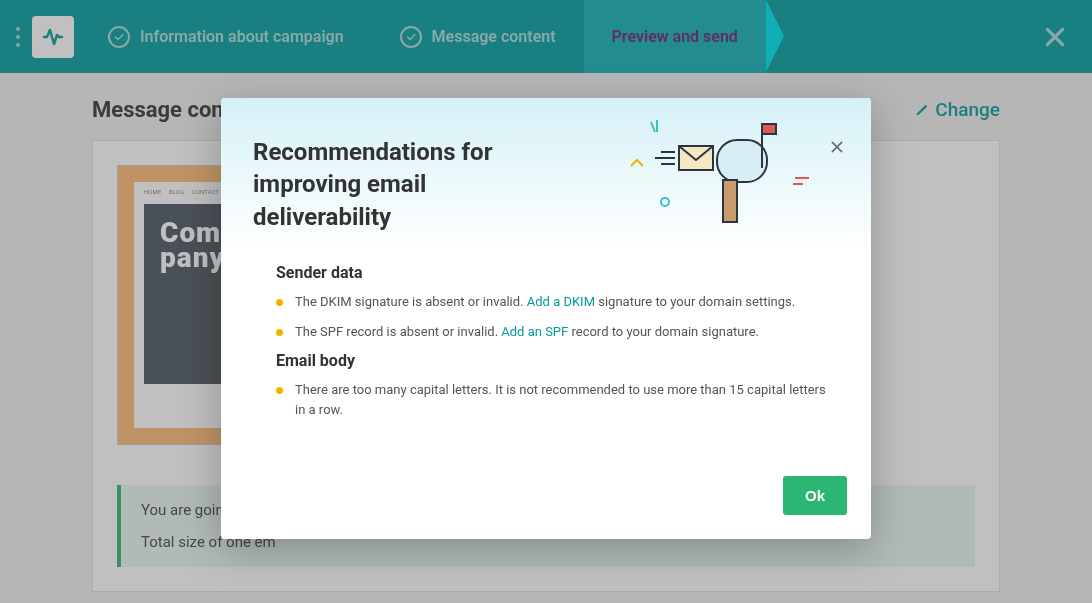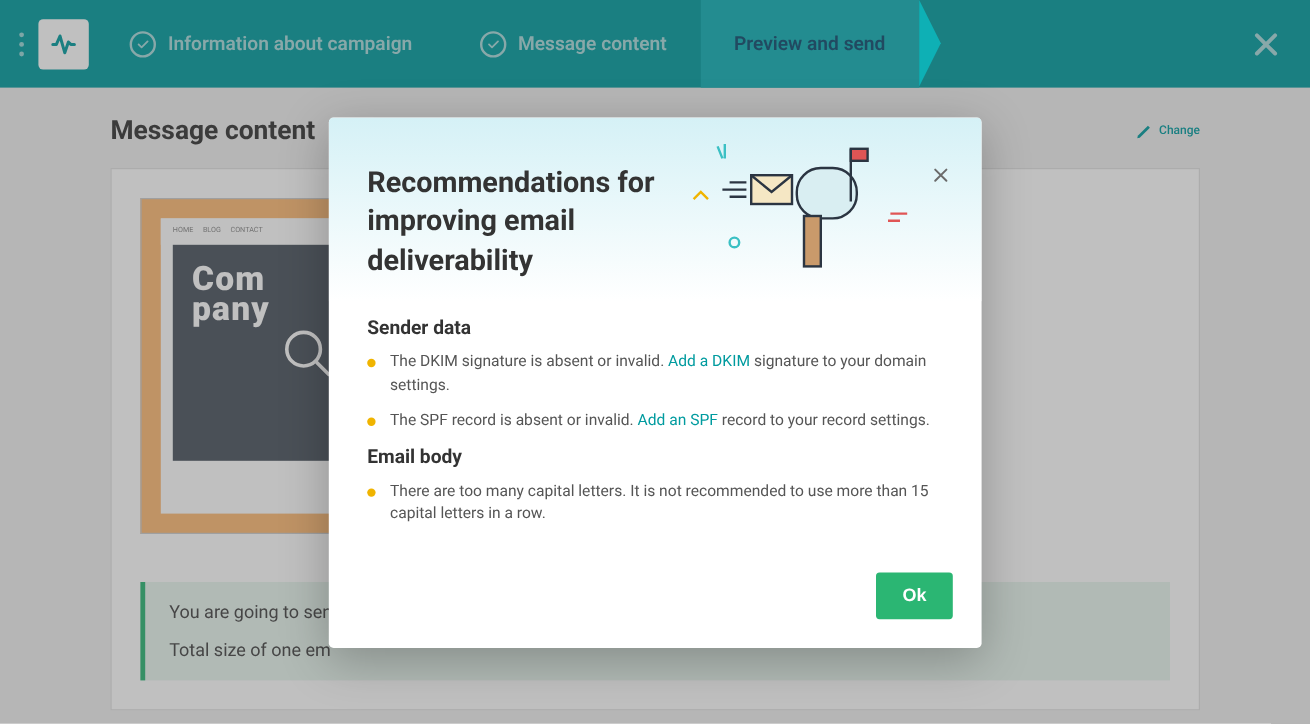--- a/index.html
+++ b/index.html
@@ -4,30 +4,30 @@
 <style>
 * { box-sizing: border-box; margin: 0; padding: 0; }
 body { font-family: -apple-system, BlinkMacSystemFont, "Segoe UI", Roboto, Arial, sans-serif; background: #f0f0f0; width: 1092px; height: 603px; overflow: hidden; position: relative; }
 
 .topbar { background: #009b9f; height: 73px; display: flex; align-items: center; padding: 16px 16px; position: relative; }
 .topbar-icon { width: 42px; height: 42px; background: #fff; border-radius: 4px; display: flex; align-items: center; justify-content: center; margin-right: 6px; }
 .topbar-drag { display: flex; flex-direction: column; gap: 4px; margin-right: 12px; }
 .topbar-drag span { width: 4px; height: 4px; background: rgba(255,255,255,0.6); border-radius: 50%; }
 .steps { display: flex; align-items: center; gap: 0; flex: 1; }
 .step { display: flex; align-items: center; gap: 10px; padding: 0 28px; height: 73px; position: relative; color: #a9dbdc; font-weight: 600; font-size: 16px; }
-.step.active { color: #0c4a6e; background: #0eb0b5; }
+.step.active { color: #701a75; background: #0eb0b5; }
 .step.active::after { content: ""; position: absolute; right: -18px; top: 0; width: 0; height: 0; border-top: 36.5px solid transparent; border-bottom: 36.5px solid transparent; border-left: 18px solid #0eb0b5; z-index: 1; }
 .step-check { width: 22px; height: 22px; border: 2px solid currentColor; border-radius: 50%; display: flex; align-items: center; justify-content: center; flex-shrink: 0; }
 .step-check svg { width: 12px; height: 12px; }
 .close-top { position: absolute; right: 24px; top: 24px; color: #a9dbdc; cursor: pointer; }
 
 .page { padding: 24px 92px; }
 .section-header { display: flex; align-items: center; justify-content: space-between; margin-bottom: 18px; }
 .section-title { font-size: 22px; font-weight: 700; color: #333; }
-.change-link { color: #009b9f; font-size: 10px; font-weight: 500; cursor: pointer; display: flex; align-items: center; gap: 6px; }
+.change-link { color: #009b9f; font-size: 19px; font-weight: 500; cursor: pointer; display: flex; align-items: center; gap: 6px; }
 
 .content-card { background: #fff; border: 1px solid #e0e0e0; padding: 24px; display: flex; gap: 32px; margin-bottom: 14px; min-height: 330px; flex-direction: column; }
 .content-row { display: flex; gap: 32px; }
 .preview { width: 255px; height: 280px; background: #fdba74; position: relative; border: 1px solid #ccc; overflow: hidden; flex-shrink: 0; }
 .preview-inner { position: absolute; inset: 16px; background: #fff; }
 .preview-header { height: 22px; background: #fff; padding: 6px 10px; display: flex; gap: 8px; font-size: 6px; color: #888; }
 .preview-hero { margin: 0 10px; height: 180px; background: linear-gradient(rgba(43,53,66,0.85), rgba(43,53,66,0.85)); position: relative; padding: 16px; }
 .preview-hero-title { color: #fff; font-size: 28px; font-weight: 900; line-height: 0.9; letter-spacing: 1px; }
 .preview-magnify { position: absolute; top: 105px; left: 115px; width: 48px; height: 48px; }
 .preview-bottom { display: flex; padding: 10px; gap: 12px; }
@@ -36,35 +36,35 @@
 
 .content-info { flex: 1; }
 .subject-line { font-size: 18px; font-weight: 700; color: #2b3542; margin-bottom: 16px; white-space: nowrap; overflow: hidden; text-overflow: ellipsis; }
 .delivery-note { font-size: 15px; color: #555; }
 
 .info-box { border-left: 4px solid #2bb673; background: #e9f6ef; padding: 16px 20px; margin-top: 8px; }
 .info-line { font-size: 15px; color: #444; margin-bottom: 14px; }
 .info-line:last-child { margin-bottom: 0; }
 
 .overlay { position: absolute; inset: 0; background: rgba(75,75,75,0.35); display: flex; align-items: flex-start; justify-content: center; padding-top: 98px; }
-.modal { width: 544px; background: #fff; border-radius: 4px; box-shadow: 0 10px 40px rgba(0,0,0,0.25); overflow: hidden; }
+.modal { width: 650px; background: #fff; border-radius: 4px; box-shadow: 0 10px 40px rgba(0,0,0,0.25); overflow: hidden; }
 .modal-header { background: linear-gradient(180deg, #d5f1f6 0%, #ffffff 100%); padding: 38px 32px 18px; position: relative; display: flex; align-items: flex-start; gap: 12px; min-height: 140px; }
 .modal-title { font-size: 24px; font-weight: 700; color: #333; line-height: 1.35; max-width: 300px; }
 .modal-close { position: absolute; top: 40px; right: 26px; color: #6b6b6b; cursor: pointer; font-size: 18px; }
 .modal-illustration { position: absolute; right: 54px; top: 22px; width: 200px; height: 110px; }
 
-.modal-body { padding: 6px 32px 20px; }
+.modal-body { padding: 6px 32px 20px; margin-left: 23px; }
 .group-title { font-size: 16px; font-weight: 700; color: #333; margin: 6px 0 10px; }
 .rec-list { list-style: none; }
 .rec-item { display: flex; gap: 12px; font-size: 13px; color: #555; line-height: 1.5; margin-bottom: 10px; }
 .bullet { width: 7px; height: 7px; background: #f0b400; border-radius: 50%; flex-shrink: 0; margin-top: 7px; }
 .rec-text a { color: #009b9f; text-decoration: none; cursor: pointer; }
 
 .modal-footer { padding: 8px 24px 24px; display: flex; justify-content: flex-end; }
-.btn-ok { background: #2bb673; color: #fff; border: none; padding: 11px 22px; font-size: 15px; font-weight: 600; border-radius: 3px; cursor: pointer; }
+.btn-ok { background: #2bb673; color: #fff; border: none; padding: 11px 22px; font-size: 15px; font-weight: 600; border-radius: 3px; cursor: pointer; margin-top: 19px; }
 </style>
 </head>
 <body>
 
 <div class="topbar">
   <div class="topbar-drag">
     <span></span>
       <span></span>
       <span></span>
   </div>
@@ -176,21 +176,21 @@
     </div>
     <div class="modal-body">
       <div class="group-title">Sender data</div>
       <ul class="rec-list">
         <li class="rec-item">
           <span class="bullet"></span>
           <span class="rec-text"><span>The DKIM signature is absent or invalid. </span><a>Add a DKIM</a><span> signature to your domain settings.</span></span>
         </li>
         <li class="rec-item">
           <span class="bullet"></span>
-          <span class="rec-text"><span>The SPF record is absent or invalid. </span><a>Add an SPF</a><span> record to your record settings.</span></span>
+          <span class="rec-text"><span>The SPF record is absent or invalid. </span><a>Add an SPF</a><span> record to your domain signature.</span></span>
         </li>
       </ul>
       <div class="group-title">Email body</div>
       <ul class="rec-list">
         <li class="rec-item">
           <span class="bullet"></span>
           <span class="rec-text">There are too many capital letters. It is not recommended to use more than 15 capital letters in a row.</span>
         </li>
       </ul>
     </div>

